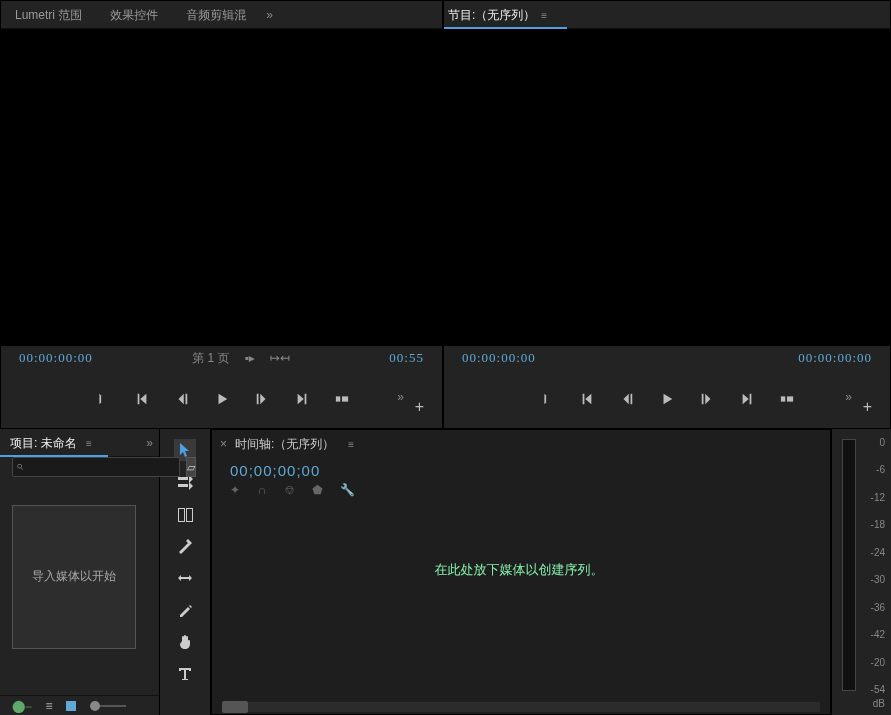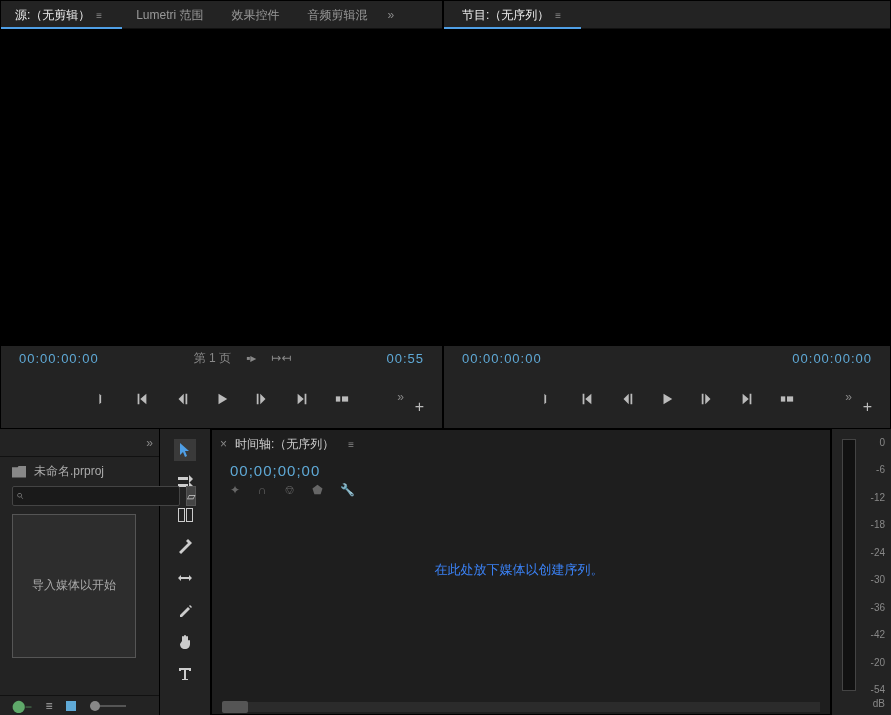--- a/index.html
+++ b/index.html
@@ -6,77 +6,76 @@
 body{background:#1a1a1a;color:#ccc;font-size:12px;overflow:hidden;width:891px;height:715px;position:relative}
 .row{display:flex}
 .panel{background:#232323;border:1px solid #000}
 .tabs{display:flex;align-items:center;height:28px;background:#232323;border-bottom:1px solid #111;font-size:12px}
 .tab{padding:0 14px;height:28px;line-height:28px;color:#999;cursor:pointer;white-space:nowrap}
 .tab.active{color:#eee;border-bottom:2px solid #4f9fe6}
 .menu-icon{color:#888;padding:0 6px;font-size:10px}
 .over{color:#888;padding:0 6px}
 .viewer{background:#000;flex:1;position:relative}
 .time-bar{display:flex;justify-content:space-between;align-items:center;padding:0 18px;height:24px;color:#5fa9d6;font-size:13px;background:#232323}
-.time-bar .tc{font-family:Liberation Sans, sans-serif;letter-spacing:1px}
+.time-bar .tc{font-family:Liberation Serif, serif;letter-spacing:1px}
 .paging{color:#888;font-size:12px;display:flex;align-items:center;gap:15px}
 .transport{display:flex;justify-content:center;align-items:center;gap:24px;height:58px;background:#232323;position:relative}
 .tbtn{width:16px;height:16px;display:flex;align-items:center;justify-content:center;color:#bbb;cursor:pointer}
 .tbtn svg{width:14px;height:14px;fill:#bbb}
 .plus-btn{position:absolute;right:18px;bottom:12px;color:#bbb;font-size:16px;cursor:pointer}
 .plus-over{position:absolute;right:38px;top:20px;color:#888}
 .project-panel{width:159px;background:#232323;position:relative}
 .proj-tabs{display:flex;align-items:center;height:28px;border-bottom:1px solid #111}
 .proj-tab{padding:0 10px;color:#eee;height:28px;line-height:28px;border-bottom:2px solid #4f9fe6;font-size:12px}
 .proj-row{display:flex;align-items:center;gap:8px;padding:6px 12px;color:#aaa}
 .folder-icon{width:14px;height:12px;background:#888;clip-path:polygon(0 15%,40% 15%,50% 0,100% 0,100% 100%,0 100%)}
 .search-row{display:flex;align-items:center;gap:6px;padding:0 12px 8px}
 .search-in{flex:1;background:#1a1a1a;border:1px solid #444;border-radius:2px;height:20px;color:#ccc;padding:0 18px 0 6px;font-size:11px}
 .search-wrap{position:relative;flex:1;display:flex}
 .search-wrap::before{content:"⌕";position:absolute;left:4px;top:1px;color:#888;font-size:13px;transform:scaleX(-1)}
 .search-btn{width:22px;height:20px;background:#444;border:1px solid #555;display:flex;align-items:center;justify-content:center;color:#ccc;font-size:11px}
-.media-box{margin:0 12px;width:124px;height:144px;border:1px solid #555;background:#2d2d2d;display:flex;align-items:center;justify-content:center;text-align:center;color:#aaa;padding:8px;line-height:1.6}
+.media-box{margin:20px 12px;width:124px;height:144px;border:1px solid #555;background:#2d2d2d;display:flex;align-items:center;justify-content:center;text-align:center;color:#aaa;padding:8px;line-height:1.6}
 .proj-bottom{position:absolute;bottom:0;left:0;right:0;height:20px;display:flex;align-items:center;gap:14px;padding:0 12px;background:#232323;border-top:1px solid #111}
 .pb-lock{color:#5fa96a;font-size:12px}
 .pb-icon{color:#aaa;font-size:12px}
 .pb-box{width:10px;height:10px;background:#5fa9d6}
 .pb-slider{flex:0 0 36px;height:2px;background:#555;position:relative}
 .pb-slider::before{content:"";position:absolute;left:0;top:-4px;width:10px;height:10px;border-radius:50%;background:#888}
 .tool-col{width:52px;background:#232323;border-left:1px solid #000;border-right:1px solid #000;display:flex;flex-direction:column;align-items:center;padding-top:10px;gap:10px}
 .tool{width:22px;height:22px;display:flex;align-items:center;justify-content:center;cursor:pointer}
 .tool svg{width:16px;height:16px;fill:#ccc}
 .tool.active{background:#3a3a3a}
 .tool.active svg{fill:#4f9fe6}
 .timeline-panel{flex:1;background:#1e1e1e;border:1px solid #000;position:relative}
 .tl-tabs{display:flex;align-items:center;height:28px;padding:0 8px;gap:8px}
 .tl-close{color:#888;cursor:pointer}
 .tl-title{color:#ccc}
 .tl-head{padding:4px 18px}
 .tl-time{color:#5fa9d6;font-family:Liberation Sans, sans-serif;font-size:15px;letter-spacing:1px;padding-bottom:4px}
 .tl-icons{display:flex;gap:18px;color:#666;font-size:12px;align-items:center}
 .tl-icons .on{color:#ddd}
-.tl-msg{position:absolute;top:46%;left:0;right:4px;text-align:center;color:#3b82f6;font-size:13px}
+.tl-msg{position:absolute;top:46%;left:0;right:4px;text-align:center;color:#86efac;font-size:13px}
 .tl-bottom{position:absolute;bottom:2px;left:10px;right:10px;height:10px;background:#2b2b2b}
 .tl-thumb{position:absolute;left:0;width:26px;top:-1px;bottom:-1px;background:#555;border-radius:2px}
 .audio-meter{width:60px;background:#232323;border-left:1px solid #000;position:relative;padding-top:10px}
 .meter-bar{position:absolute;left:10px;top:10px;width:14px;bottom:24px;background:#111;border:1px solid #444}
 .meter-labels{position:absolute;right:6px;top:8px;bottom:20px;display:flex;flex-direction:column;justify-content:space-between;color:#888;font-size:10px;text-align:right}
 .meter-db{position:absolute;right:6px;bottom:6px;color:#888;font-size:10px}
 .ripple-icon{display:inline-block;width:15px;height:12px;position:relative}
 .ripple-icon::before,.ripple-icon::after{content:"";position:absolute;top:0;width:5px;height:12px;border:1.5px solid #ccc}
 .ripple-icon::before{left:0}
 .ripple-icon::after{right:0}
 </style>
 </head>
 <body>
 
 <div class="row" style="height:429px">
 
   <div class="panel" style="width:443px;display:flex;flex-direction:column">
     <div class="tabs">
-      <div class="tab active"><span>源:（无剪辑）</span><span class="menu-icon">≡</span></div>
       <div class="tab">Lumetri 范围</div>
       <div class="tab">效果控件</div>
       <div class="tab">音频剪辑混</div>
       <div class="over">»</div>
     </div>
     <div class="viewer"></div>
     <div class="time-bar">
       <span class="tc">00:00:00:00</span>
       <span class="paging">
         <span>第 1 页</span>
@@ -122,21 +121,21 @@
             <rect x="8" y="5" width="7" height="6"></rect>
           </svg>
         </div>
       <div class="plus-over">»</div>
       <div class="plus-btn">+</div>
     </div>
   </div>
 
   <div class="panel" style="flex:1;display:flex;flex-direction:column">
     <div class="tabs">
-      <div class="tab active" style="padding-left:18px"><span>节目:（无序列）</span><span class="menu-icon">≡</span></div>
+      <div class="tab active" style="padding-left:4px"><span>节目:（无序列）</span><span class="menu-icon">≡</span></div>
     </div>
     <div class="viewer"></div>
     <div class="time-bar">
       <span class="tc">00:00:00:00</span>
       <span></span>
       <span class="tc">00:00:00:00</span>
     </div>
     <div class="transport">
       <div class="tbtn">
           <svg viewBox="0 0 16 16">
@@ -177,25 +176,22 @@
       <div class="plus-over">»</div>
       <div class="plus-btn">+</div>
     </div>
   </div>
 </div>
 
 <div class="row" style="height:286px">
 
   <div class="project-panel">
     <div class="proj-tabs">
+      <div class="proj-tab"><span>项目: 未命名</span> <span class="menu-icon">≡</span></div>
       <div class="over" style="margin-left:auto">»</div>
-    </div>
-    <div class="proj-row">
-      <span class="folder-icon"></span>
-      <span>未命名.prproj</span>
     </div>
     <div class="search-row">
       <div class="search-wrap">
           <input class="search-in" placeholder="" style="">
         </div>
       <div class="search-btn">▱</div>
     </div>
     <div class="media-box">
         <span>导入媒体以开始</span>
       </div>

